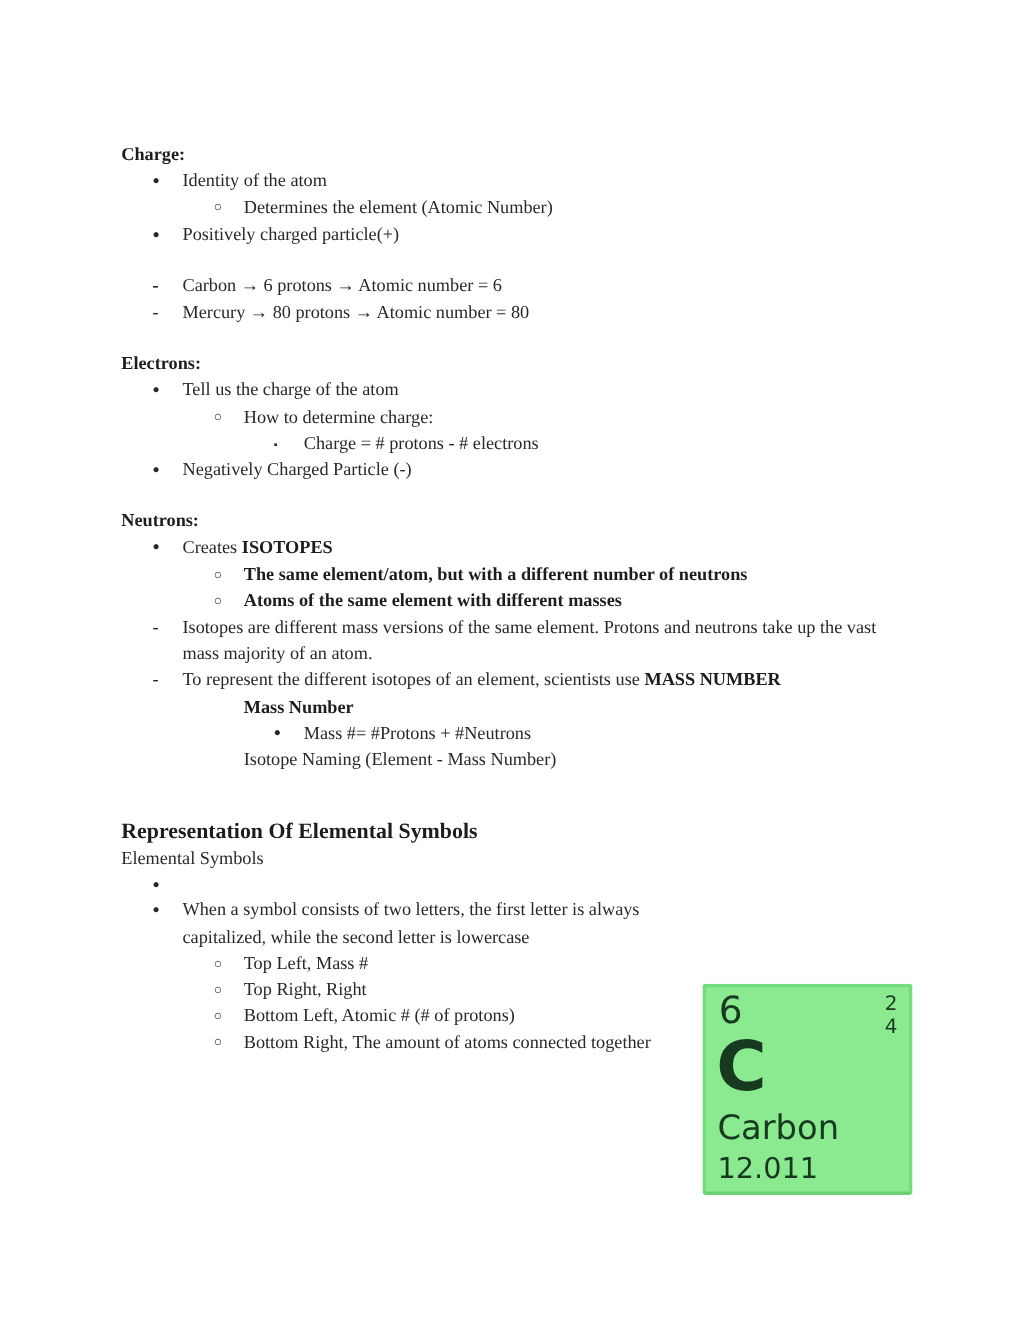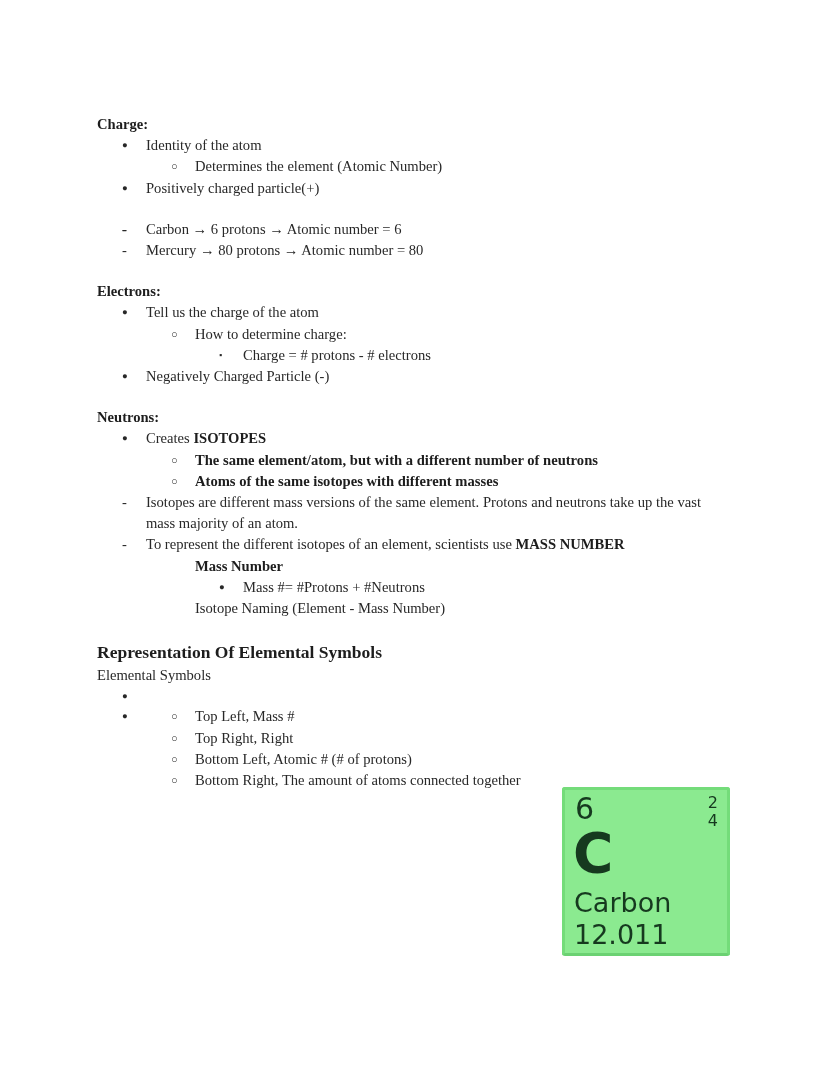--- a/index.html
+++ b/index.html
@@ -20,20 +20,21 @@
     line-height: 21.2px;
     color: #282828;
   }
   .line { position: relative; }
   .line .b { font-weight: bold; color: #1d1d1d; }
   .line.h1 {
     font-size: 17.5px;
     line-height: 26px;
     font-weight: bold;
     color: #1d1d1d;
+    margin-top: 12px;
   }
   .sp { height: 20px; }
   .mk {
     position: absolute;
     top: 0;
     line-height: 21.2px;
   }
   .mk-disc   { font-size: 9.5px; }
   .mk-circle { font-size: 11px; }
   .mk-square { font-size: 8.5px; }
@@ -79,21 +80,21 @@
     position: absolute;
     left: 9px;
     top: 98px;
     font-size: 27px;
     line-height: 30px;
   }
   .card-number {
     position: absolute;
     left: 9px;
     top: 130px;
-    font-size: 27px;
+    font-size: 23px;
     line-height: 30px;
   }
 </style>
 </head>
 <body>
 
 <div class="page">
 
   <div class="doc">
       <div class="line" style="padding-left: 0px;"><span class="b">Charge:</span></div>
@@ -107,32 +108,32 @@
       <div class="sp"></div>
       <div class="line" style="padding-left: 0px;"><span class="b">Electrons:</span></div>
       <div class="line" style="padding-left: 49px;"><span class="mk mk-disc" style="left: 25px;">●</span><span>Tell us the charge of the atom</span></div>
       <div class="line" style="padding-left: 98px;"><span class="mk mk-circle" style="left: 74px;">○</span><span>How to determine charge:</span></div>
       <div class="line" style="padding-left: 146px;"><span class="mk mk-square" style="left: 122px;">▪</span><span>Charge = # protons - # electrons</span></div>
       <div class="line" style="padding-left: 49px;"><span class="mk mk-disc" style="left: 25px;">●</span><span>Negatively Charged Particle (-)</span></div>
       <div class="sp"></div>
       <div class="line" style="padding-left: 0px;"><span class="b">Neutrons:</span></div>
       <div class="line" style="padding-left: 49px;"><span class="mk mk-disc" style="left: 25px;">●</span><span>Creates </span><span class="b">ISOTOPES</span></div>
       <div class="line" style="padding-left: 98px;"><span class="mk mk-circle" style="left: 74px;">○</span><span class="b">The same element/atom, but with a different number of neutrons</span></div>
-      <div class="line" style="padding-left: 98px;"><span class="mk mk-circle" style="left: 74px;">○</span><span class="b">Atoms of the same isotopes with different masses</span></div>
+      <div class="line" style="padding-left: 98px;"><span class="mk mk-circle" style="left: 74px;">○</span><span class="b">Atoms of the same element with different masses</span></div>
       <div class="line" style="padding-left: 49px; max-width: 578px;"><span class="mk mk-dash" style="left: 25px;">-</span><span>Isotopes are different mass versions of the same element. Protons and neutrons take up the vast mass majority of an atom.</span></div>
       <div class="line" style="padding-left: 49px;"><span class="mk mk-dash" style="left: 25px;">-</span><span>To represent the different isotopes of an element, scientists use </span><span class="b">MASS NUMBER</span></div>
       <div class="line" style="padding-left: 98px;"><span class="b">Mass Number</span></div>
       <div class="line" style="padding-left: 146px;"><span class="mk mk-disc" style="left: 122px;">●</span><span>Mass #= #Protons + #Neutrons</span></div>
       <div class="line" style="padding-left: 98px;"><span>Isotope Naming (Element - Mass Number)</span></div>
       <div class="sp"></div>
       <div class="line h1" style="padding-left: 0px;"><span class="b">Representation Of Elemental Symbols</span></div>
       <div class="line" style="padding-left: 0px;"><span>Elemental Symbols</span></div>
       <div class="line" style="padding-left: 49px;"><span class="mk mk-disc" style="left: 25px;">●</span></div>
       <div class="sp"></div>
-      <div class="line" style="padding-left: 49px; max-width: 383px;"><span class="mk mk-disc" style="left: 25px;">●</span></div>
+      <div class="line" style="padding-left: 49px; max-width: 383px;"><span class="mk mk-disc" style="left: 25px;">●</span><span>When a symbol consists of two letters, the first letter is always capitalized, while the second letter is lowercase</span></div>
       <div class="line" style="padding-left: 98px;"><span class="mk mk-circle" style="left: 74px;">○</span><span>Top Left, Mass #</span></div>
       <div class="line" style="padding-left: 98px;"><span class="mk mk-circle" style="left: 74px;">○</span><span>Top Right, Right</span></div>
       <div class="line" style="padding-left: 98px;"><span class="mk mk-circle" style="left: 74px;">○</span><span>Bottom Left, Atomic # (# of protons)</span></div>
       <div class="line" style="padding-left: 98px;"><span class="mk mk-circle" style="left: 74px;">○</span><span>Bottom Right, The amount of atoms connected together</span></div>
     </div>
 
   <div class="card">
     <div class="card-mass">6</div>
     <div class="card-charge">
       <div>2</div>

